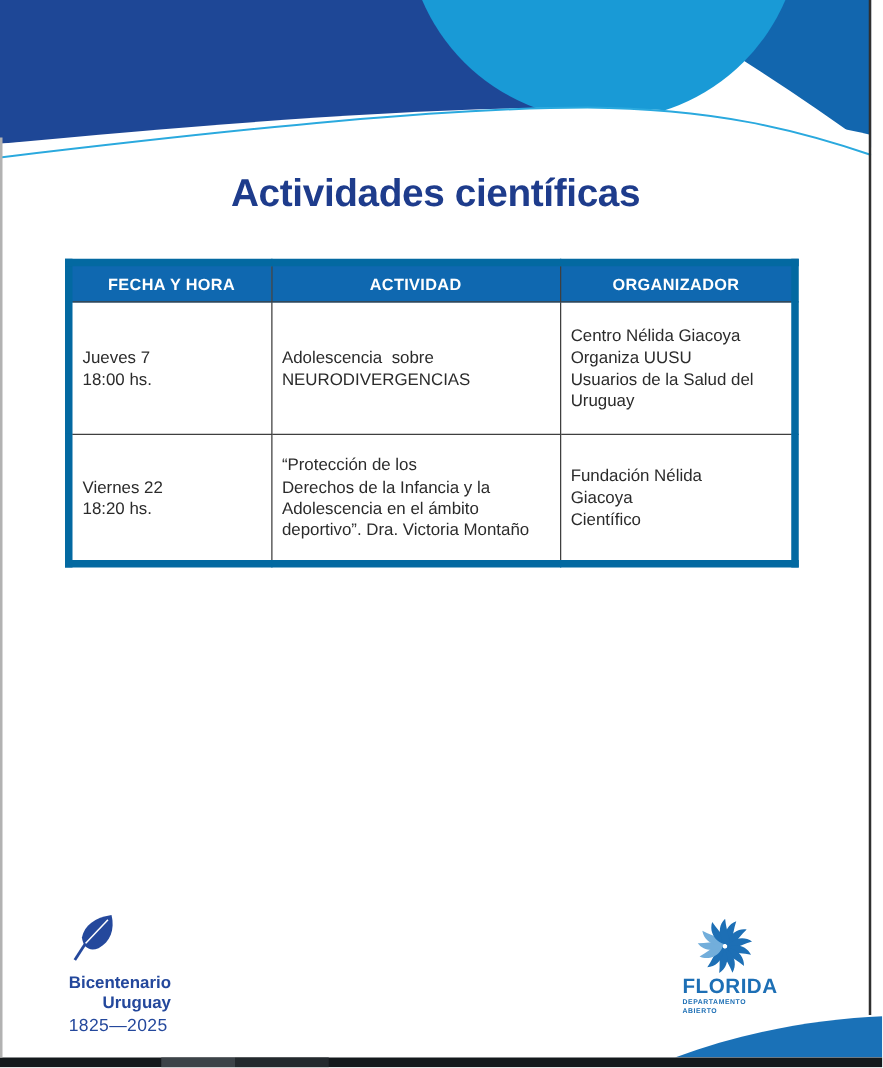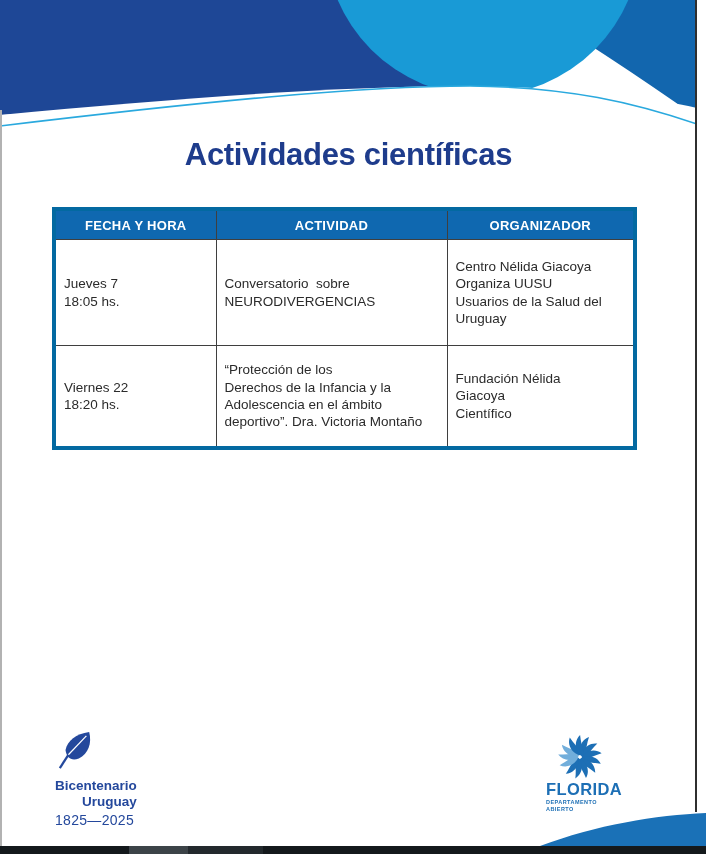--- a/index.html
+++ b/index.html
@@ -11,21 +11,21 @@
   .header-art{position:absolute;top:0;left:0;width:697px;height:190px;}
   
   .page-title{
     position:absolute;top:137px;left:0;width:697px;text-align:center;
     font-size:31px;font-weight:800;letter-spacing:-0.3px;color:#1e3c8c;
   }
   
   .activities-table{
     position:absolute;top:207px;left:52px;width:581px;
     border-collapse:collapse;table-layout:fixed;
-    border:4px solid #0369a1;
+    border:6px solid #0369a1;
   }
   .activities-table th{
     background:#0f68b0;color:#ffffff;font-size:13px;font-weight:bold;
     letter-spacing:0.3px;height:28px;text-align:center;vertical-align:middle;
     border:1px solid #3f3f3f;padding:0 4px;
   }
   .activities-table td{
     border:1px solid #3f3f3f;font-size:13.5px;color:#2b2b2b;
     line-height:1.28;padding:6px 8px;vertical-align:middle;text-align:left;
     white-space:pre-wrap;
@@ -76,22 +76,22 @@
     <thead>
       <tr>
         <th>FECHA Y HORA</th>
         <th>ACTIVIDAD</th>
         <th>ORGANIZADOR</th>
       </tr>
     </thead>
     <tbody>
       <tr class="row-1">
         <td>Jueves 7
-18:05 hs.</td>
-        <td>Conversatorio  sobre
+18:00 hs.</td>
+        <td>Adolescencia  sobre
 NEURODIVERGENCIAS</td>
         <td>Centro Nélida Giacoya
 Organiza UUSU
 Usuarios de la Salud del
 Uruguay</td>
       </tr>
       <tr class="row-2">
         <td>Viernes 22
 18:20 hs.</td>
         <td>“Protección de los

